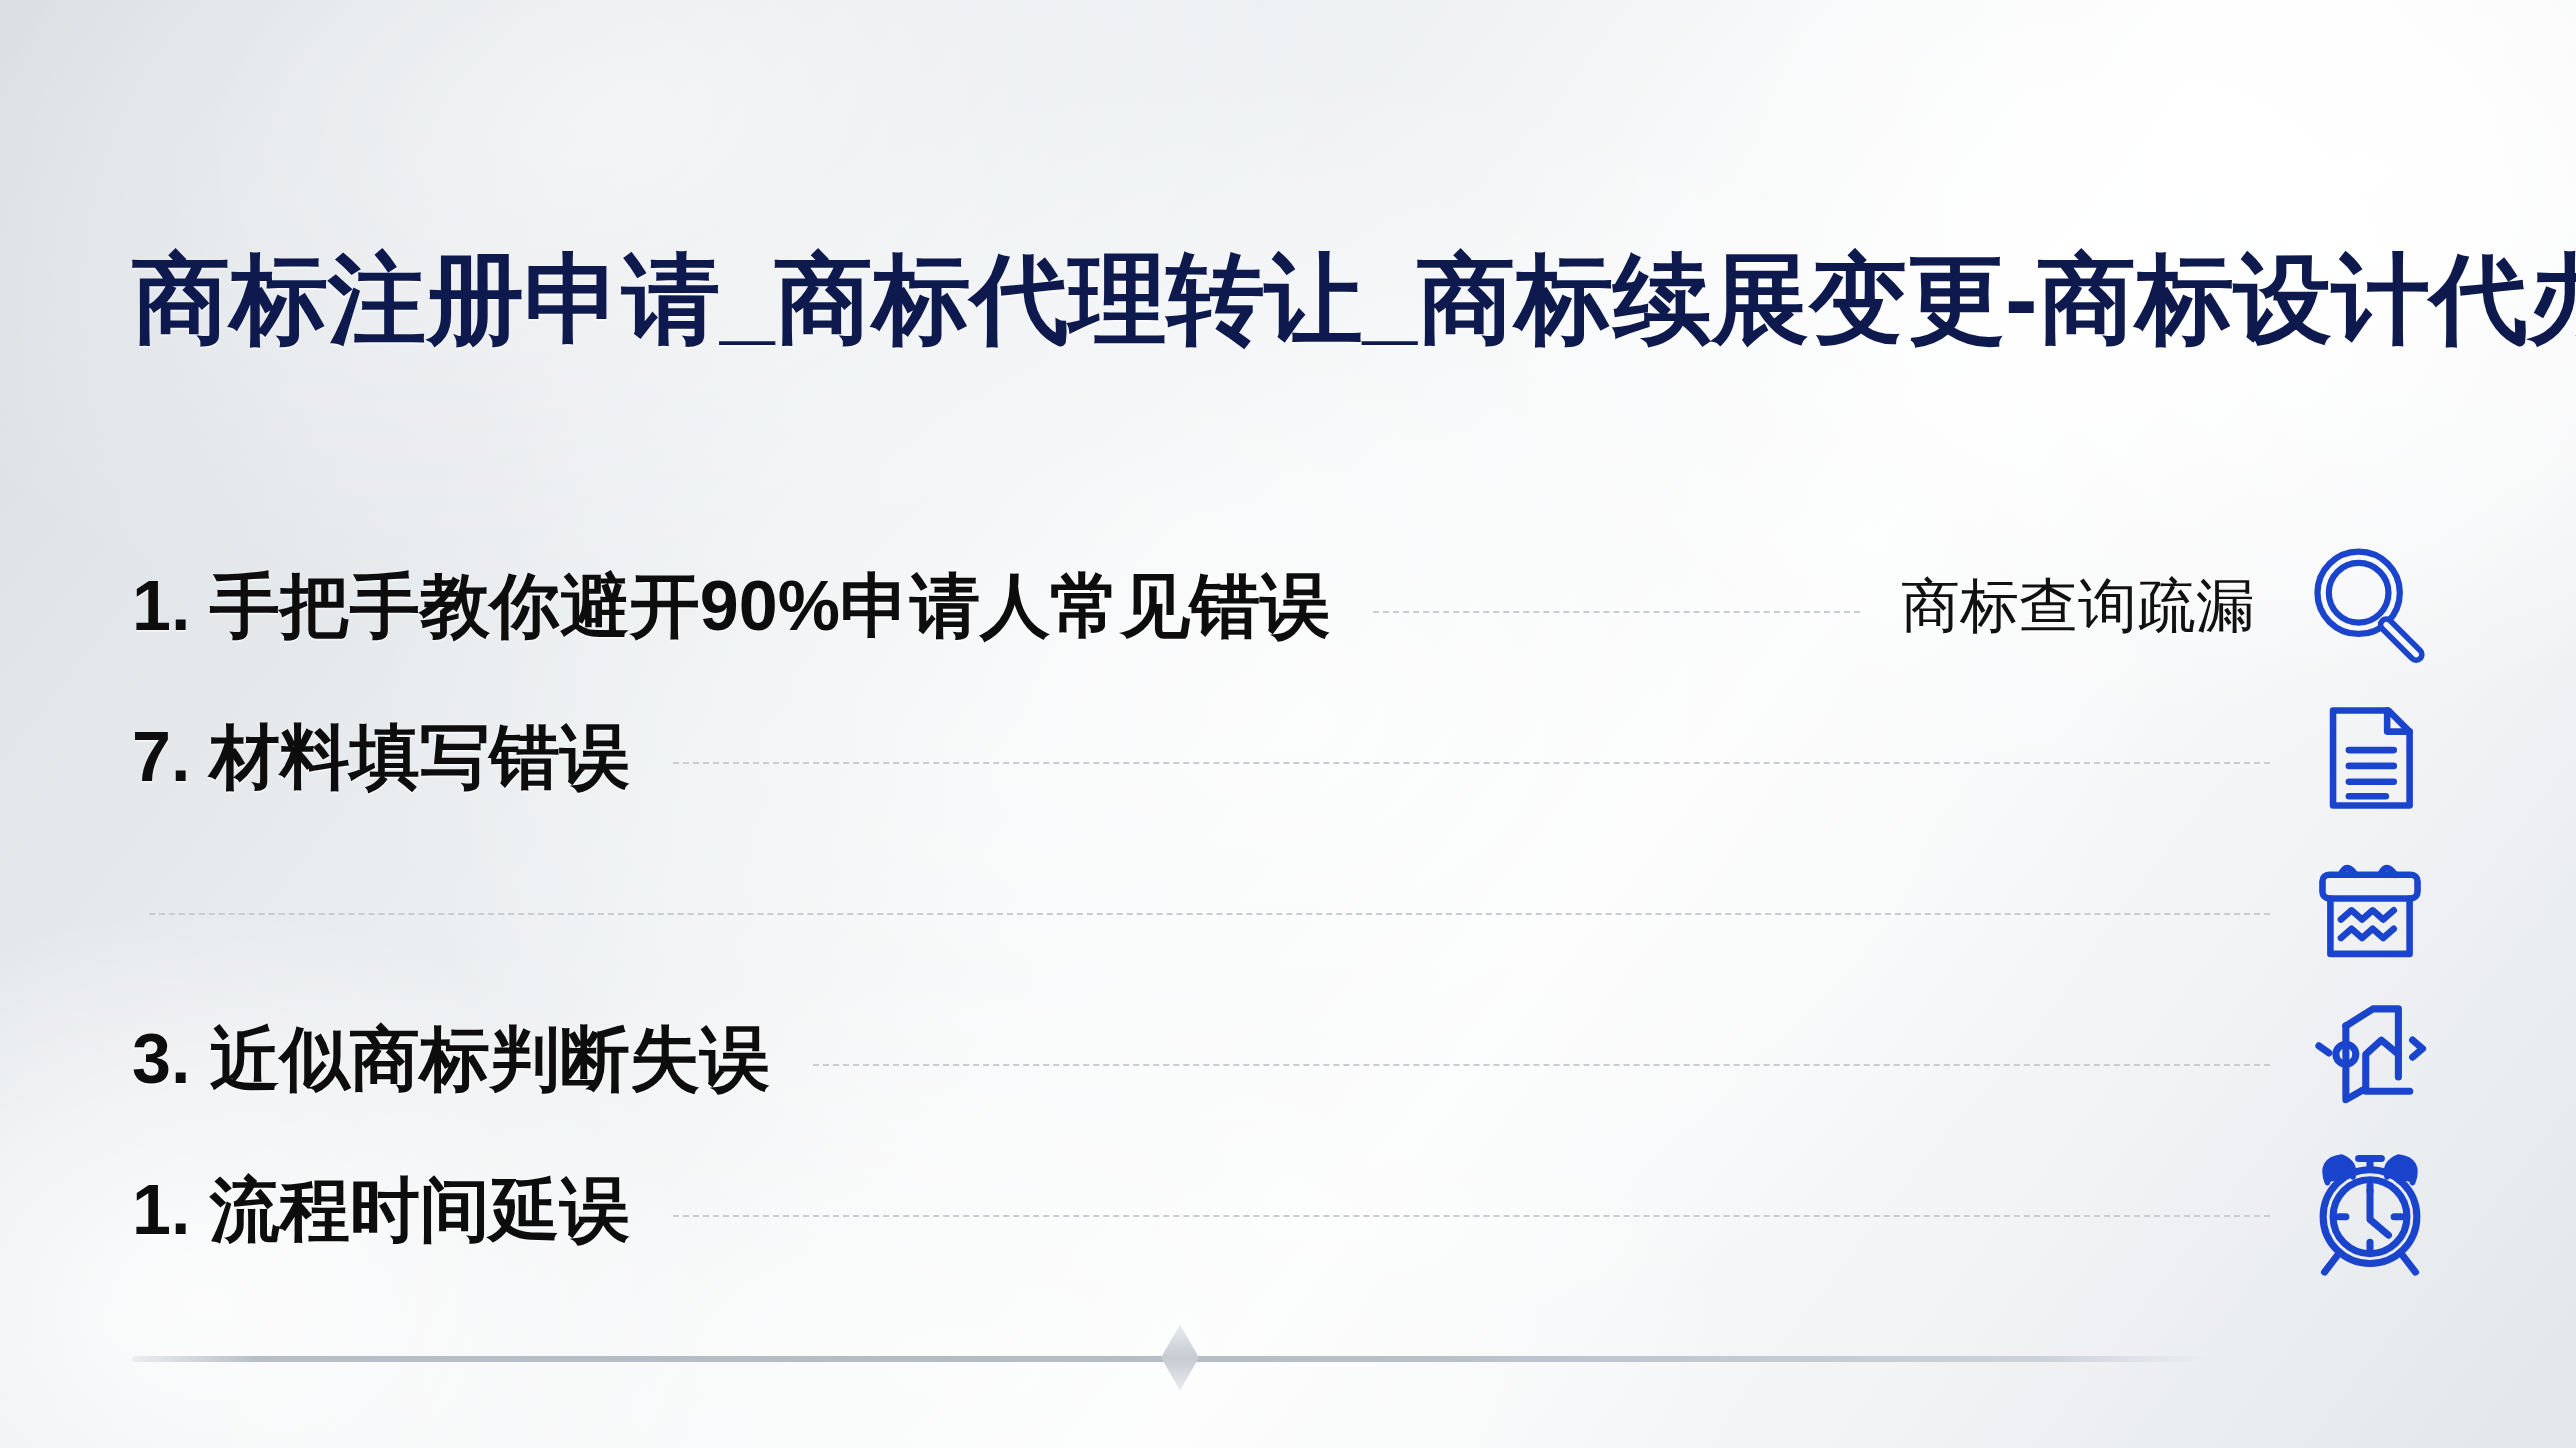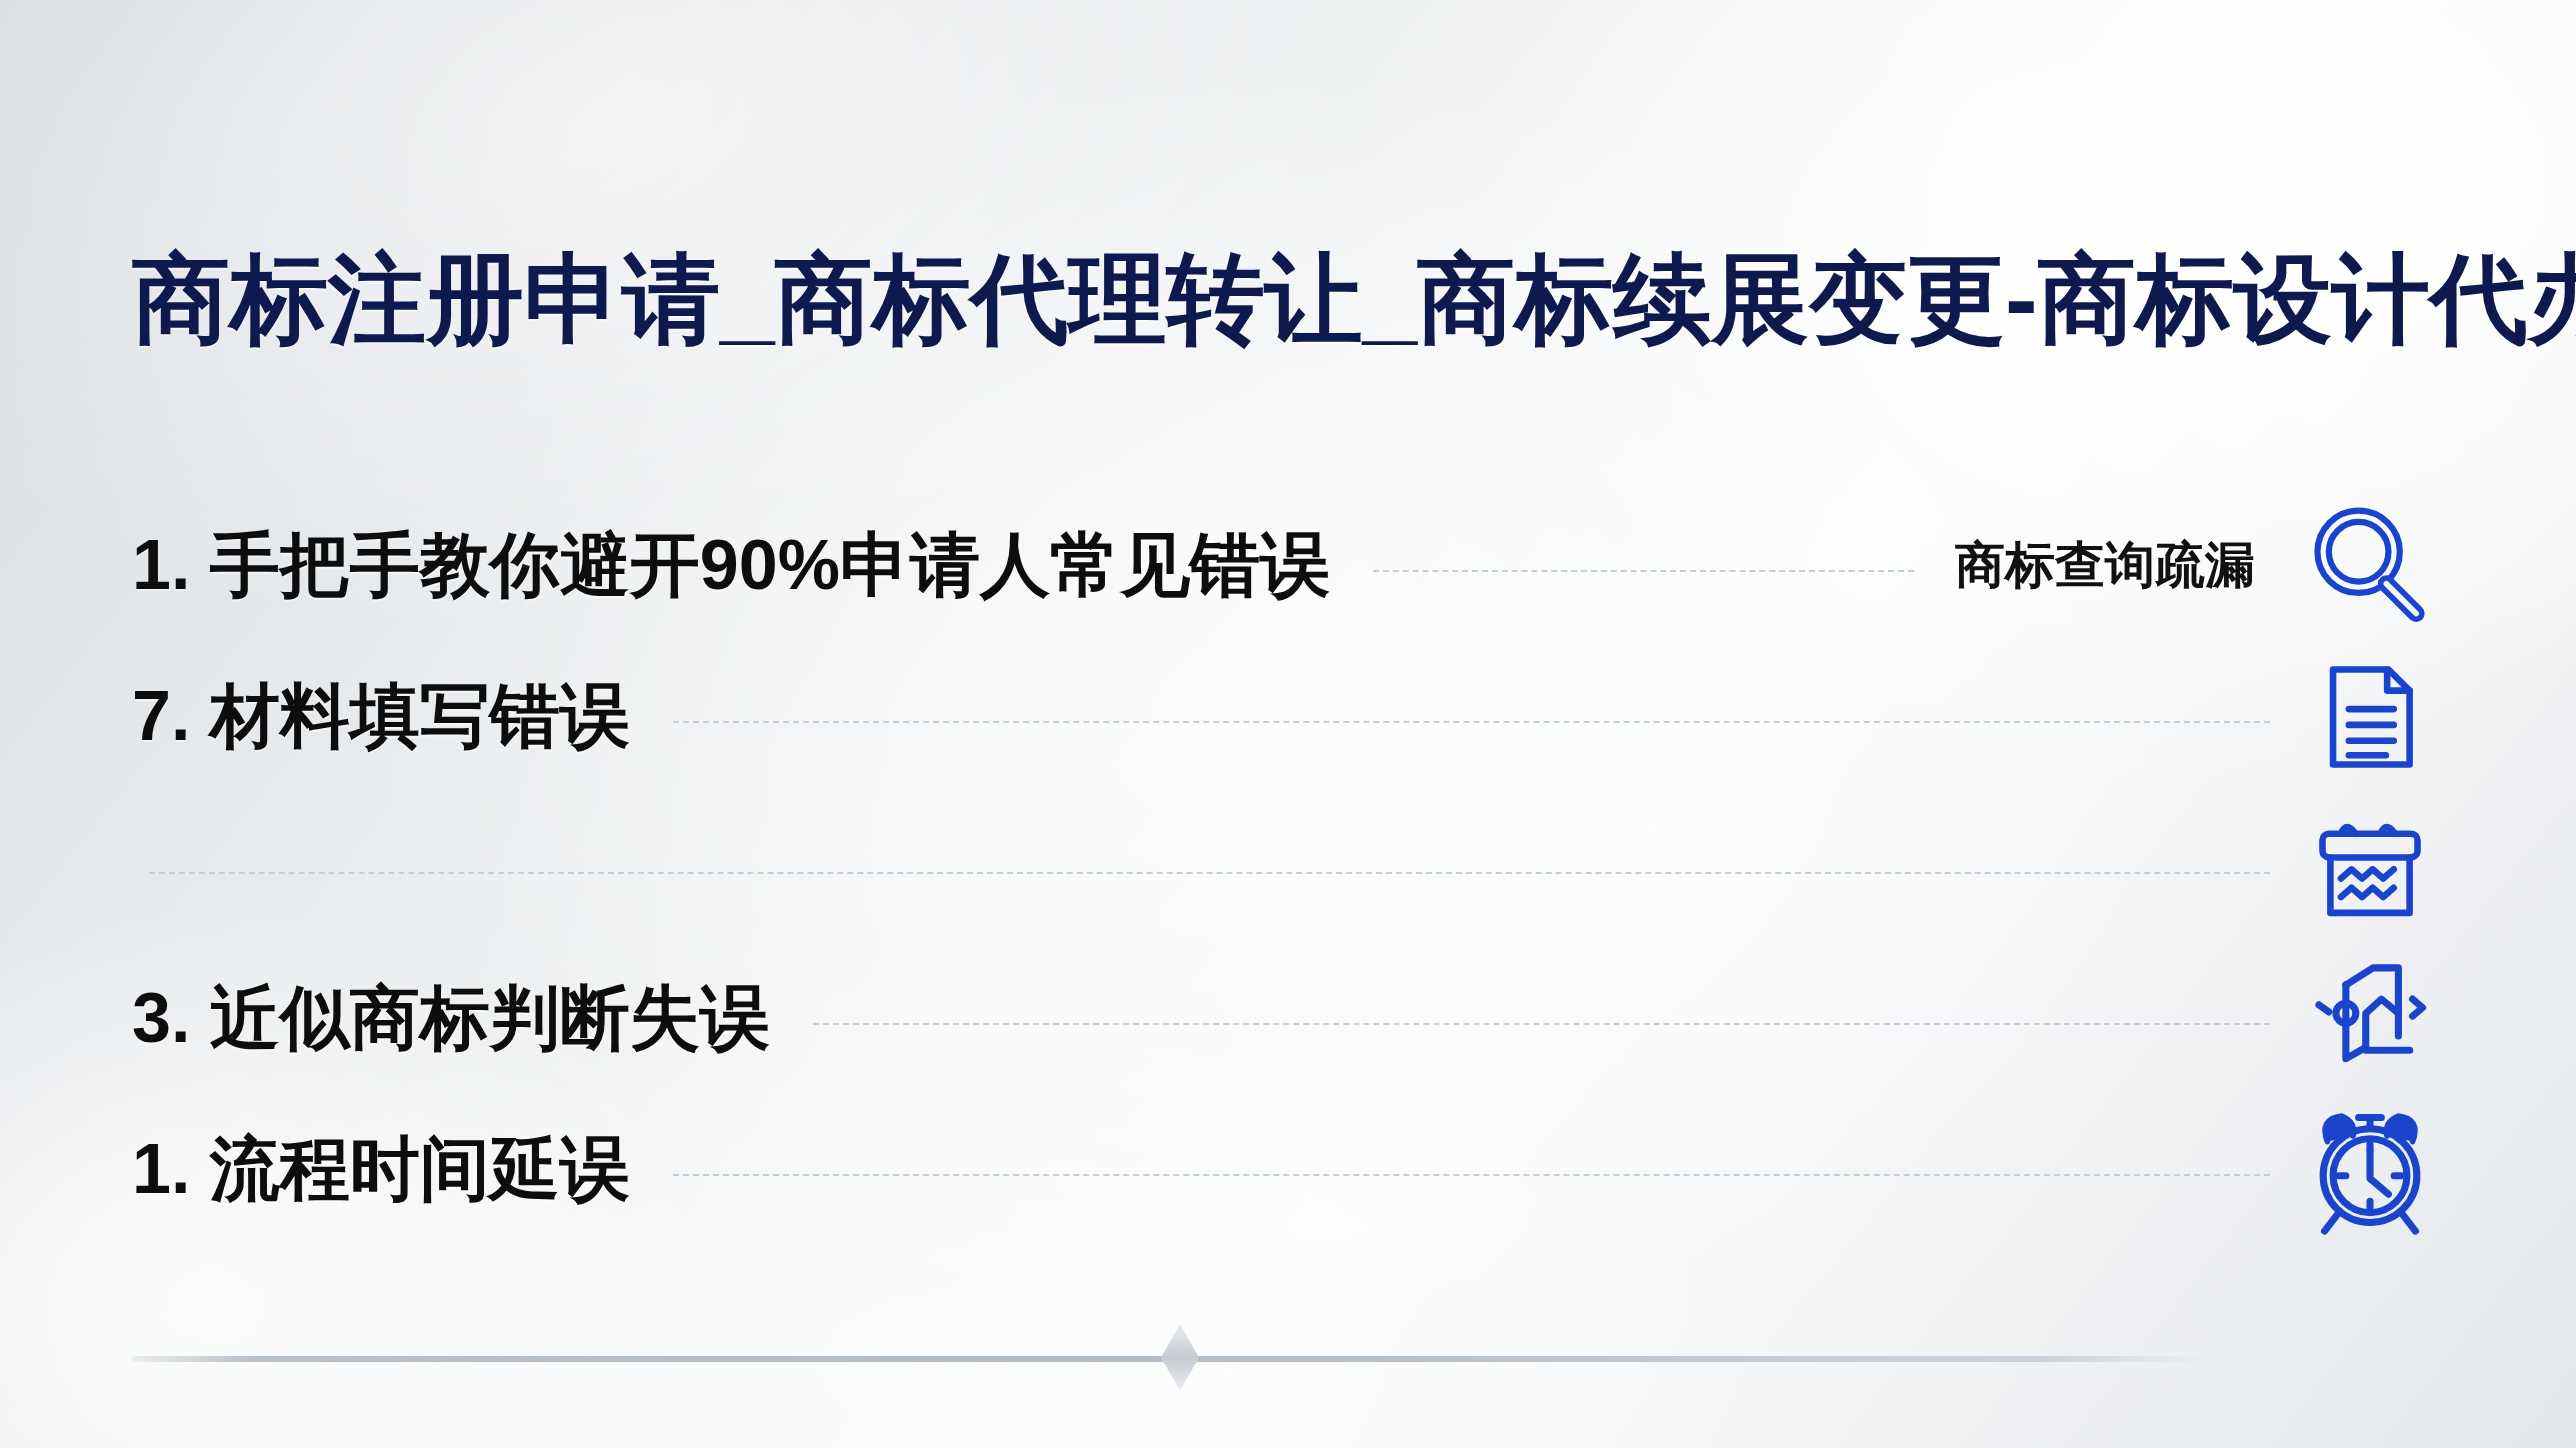--- a/index.html
+++ b/index.html
@@ -60,21 +60,21 @@
     letter-spacing: 0px;
     color: #0e1a4d;
     white-space: nowrap;
     text-shadow: 0 1.9px 0.9px rgba(255,255,255,0.55);
   }
 
   
   .list {
     position: absolute;
     left: 132px;
-    top: 490px;
+    top: 531px;
     width: 2321px;
   }
   .row {
     position: relative;
     height: 151px;
     display: flex;
     align-items: center;
   }
   .row-label {
     font-size: 70px;
@@ -88,22 +88,22 @@
   .leader {
     flex: 1 1 auto;
     height: 0;
     border-top: 2.8px dashed #c9cdd2;
     margin: 0 17px;
     position: relative;
     top: 5.7px;
   }
   .row-note {
     flex: 0 0 auto;
-    font-size: 50px;
-    font-weight: 700;
+    font-size: 59px;
+    font-weight: 400;
     color: #111111;
     white-space: nowrap;
     padding: 0 32px 0 24.5px;
     text-shadow: 0 1.9px 0.9px rgba(255,255,255,0.5);
   }
   .row-note.empty {
     padding: 0;
   }
   .icon-cell {
     flex: 0 0 auto;

